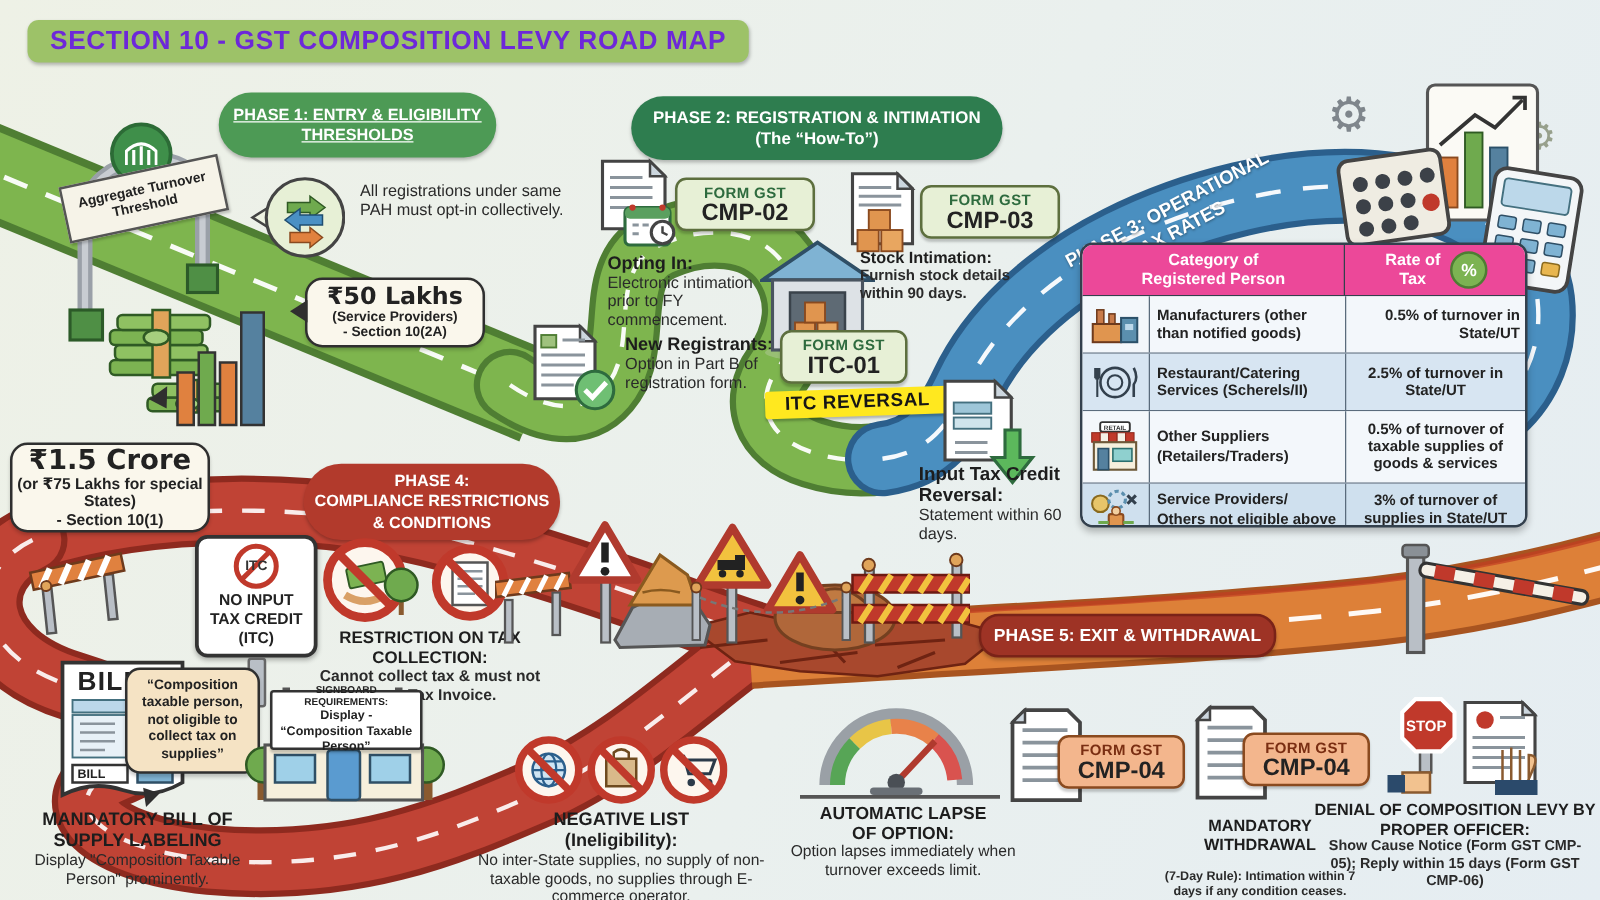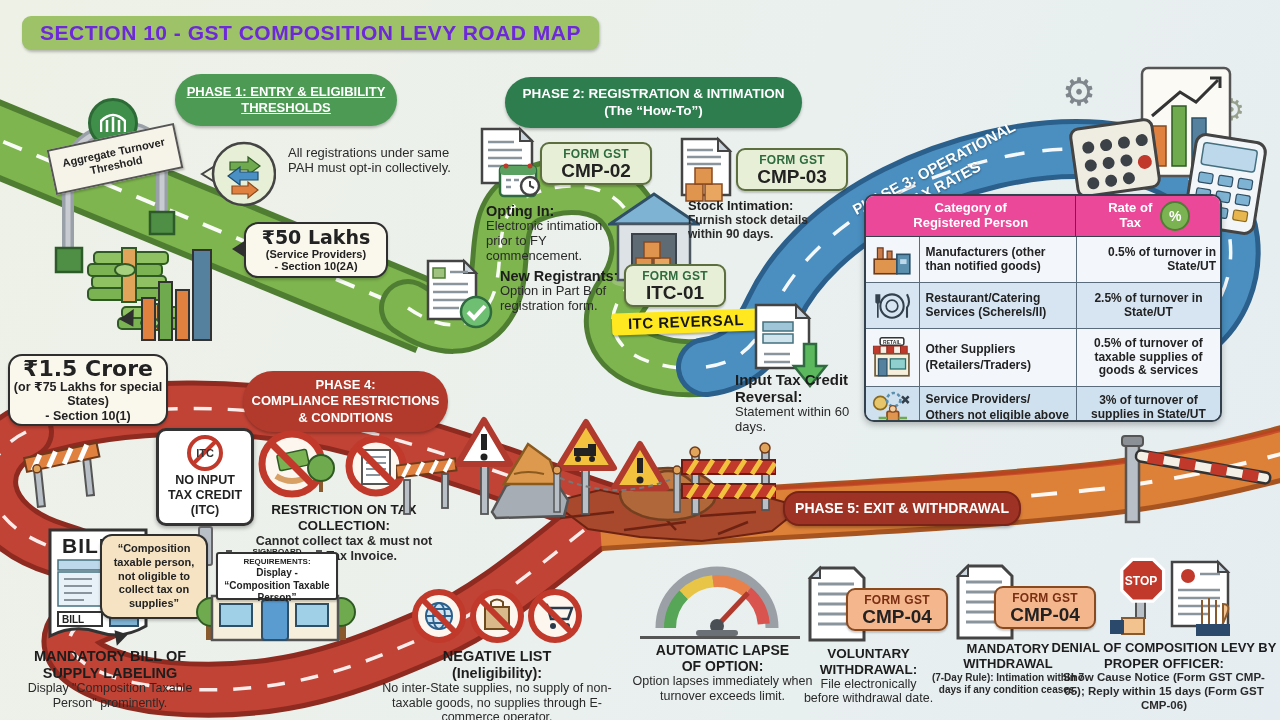--- a/index.html
+++ b/index.html
@@ -590,36 +590,32 @@
 
   <svg class="abs" style="left:806px;top:564px;" width="68" height="80" viewBox="0 0 68 80">
     <path d="M 14 4 l -10 10 v 62 h 54 v -62 l -10 -10 z" fill="#fff" stroke="#444" stroke-width="3"></path>
     <path d="M 14 4 l -10 10 h 10 z" fill="#ccd6de" stroke="#444" stroke-width="2"></path>
     <path d="M 12 20 h 36 M 12 30 h 44 M 12 40 h 44 M 12 50 h 44 M 12 60 h 30" stroke="#8a949c" stroke-width="3"></path>
   </svg>
   <div class="abs badge-o" style="left:846px;top:588px;width:82px;">
     <div class="fname">FORM GST</div>
     <div class="fcode">CMP-04</div>
   </div>
-  <div class="abs c" style="left:796px;top:646px;width:145px;">
-    <div class="cap-h" style="font-size:13.5px;line-height:1.15;">VOLUNTARY WITHDRAWAL:</div>
-    <div class="cap-b" style="font-size:12.5px;line-height:1.15;width:130px;margin:0 auto;">File electronically before withdrawal date.</div>
-  </div>
 
   <svg class="abs" style="left:954px;top:562px;" width="68" height="80" viewBox="0 0 68 80">
     <path d="M 14 4 l -10 10 v 62 h 54 v -62 l -10 -10 z" fill="#fff" stroke="#444" stroke-width="3"></path>
     <path d="M 14 4 l -10 10 h 10 z" fill="#ccd6de" stroke="#444" stroke-width="2"></path>
     <path d="M 12 20 h 36 M 12 30 h 44 M 12 40 h 44 M 12 50 h 44 M 12 60 h 30" stroke="#8a949c" stroke-width="3"></path>
   </svg>
   <div class="abs badge-o" style="left:994px;top:586px;width:82px;">
     <div class="fname">FORM GST</div>
     <div class="fcode">CMP-04</div>
   </div>
   <div class="abs c" style="left:928px;top:642px;width:160px;">
-    <div class="cap-h" style="font-size:13px;line-height:1.15;width:110px;margin:0 auto;">MANDATORY WITHDRAWAL</div>
+    <div class="cap-h" style="font-size:13px;line-height:1.15;width:110px;margin:12px auto;">MANDATORY WITHDRAWAL</div>
     <div class="cap-b b" style="font-size:10px;line-height:1.2;">(7-Day Rule): Intimation within 7 days if any condition ceases.</div>
   </div>
 
   <svg class="abs" style="left:1098px;top:556px;" width="150" height="84" viewBox="0 0 150 84">
     <g>
       <path d="M 74 6 h 46 l 10 10 v 54 h -56 z" fill="#fff" stroke="#444" stroke-width="2.5"></path>
       <path d="M 120 6 l 10 10 h -10 z" fill="#ccd6de" stroke="#444" stroke-width="2"></path>
       <circle cx="90" cy="20" r="7" fill="#c0392b"></circle>
       <path d="M 102 18 h 20 M 80 34 h 42 M 80 42 h 42 M 80 50 h 42 M 80 58 h 30" stroke="#8a949c" stroke-width="2.5"></path>
       <path d="M 104 70 v -26 m 7 26 v -28 m 7 28 v -26 m 7 26 v -22 q 8 0 4 10 l -6 14" fill="#f2c28f" stroke="#8a5a2f" stroke-width="2"></path>

